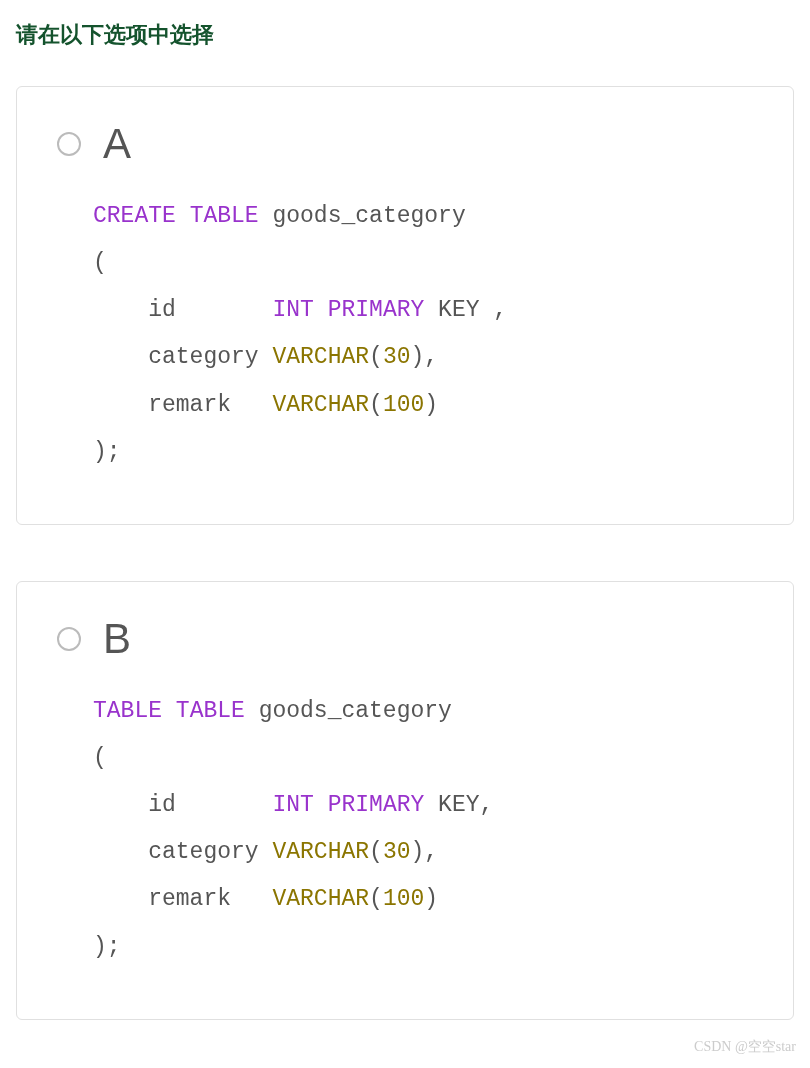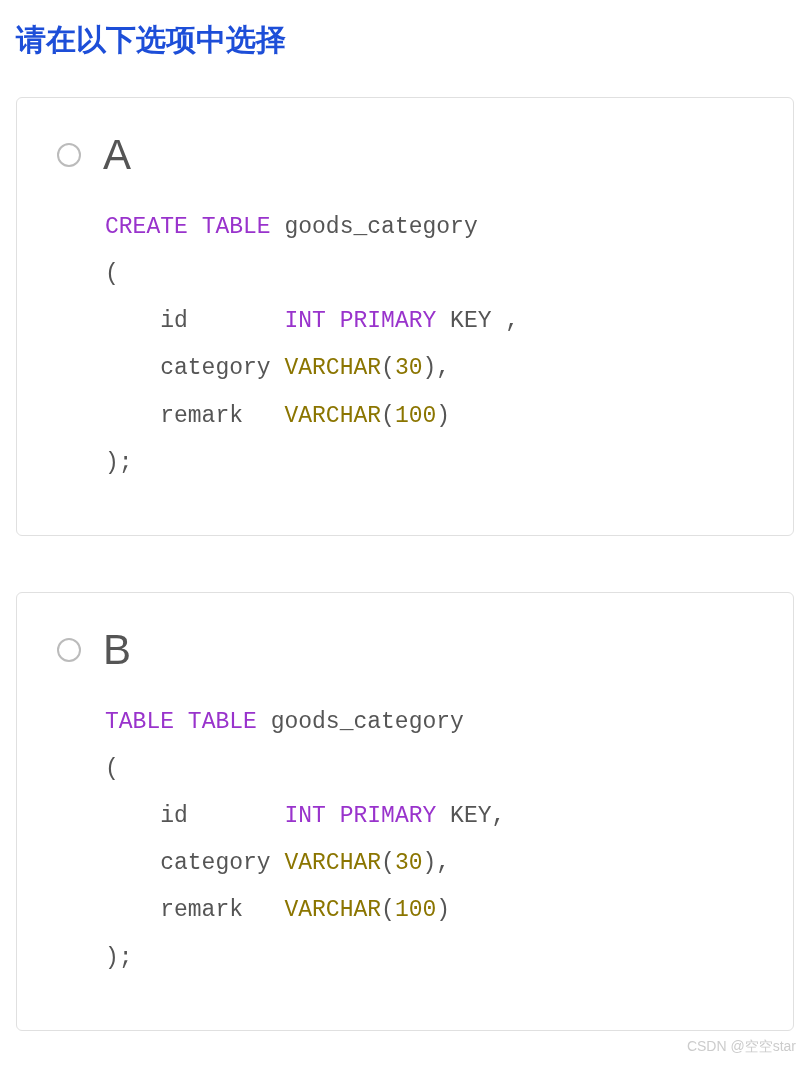--- a/index.html
+++ b/index.html
@@ -8,23 +8,23 @@
       box-sizing: border-box;
     }
     body {
       font-family: -apple-system, BlinkMacSystemFont, "Segoe UI", "PingFang SC", "Microsoft YaHei", sans-serif;
       background: #ffffff;
       padding: 20px 16px;
       width: 810px;
       color: #333;
     }
     .prompt-title {
-      font-size: 30px;
+      font-size: 22px;
       font-weight: 600;
-      color: #1d4ed8;
+      color: #14532d;
       margin-bottom: 36px;
     }
     .option-card {
       border: 1px solid #e0e0e0;
       border-radius: 6px;
       padding: 36px 40px 48px 40px;
       margin-bottom: 56px;
       position: relative;
     }
     .option-header {
@@ -41,40 +41,40 @@
       flex-shrink: 0;
       background: #fff;
     }
     .option-letter {
       font-size: 42px;
       font-weight: 500;
       color: #555;
       line-height: 1;
     }
     .code-block {
-      margin-left: 48px;
+      margin-left: 36px;
       font-family: "SF Mono", Monaco, Consolas, "Courier New", monospace;
       font-size: 23px;
       line-height: 2.05;
       white-space: pre;
       color: #555;
     }
     .kw-purple {
       color: #9933cc;
     }
     .kw-olive {
       color: #8b7500;
     }
     .watermark {
       position: fixed;
       bottom: 12px;
       right: 14px;
       font-size: 14px;
       color: #ccc;
-      font-family: Liberation Sans, sans-serif;
+      font-family: Liberation Serif, serif;
     }
   </style>
 </head>
 <body>
 
 <div class="prompt-title">请在以下选项中选择</div>
 
 <div class="option-card">
   <div class="option-header">
     <div class="radio-circle"></div>

